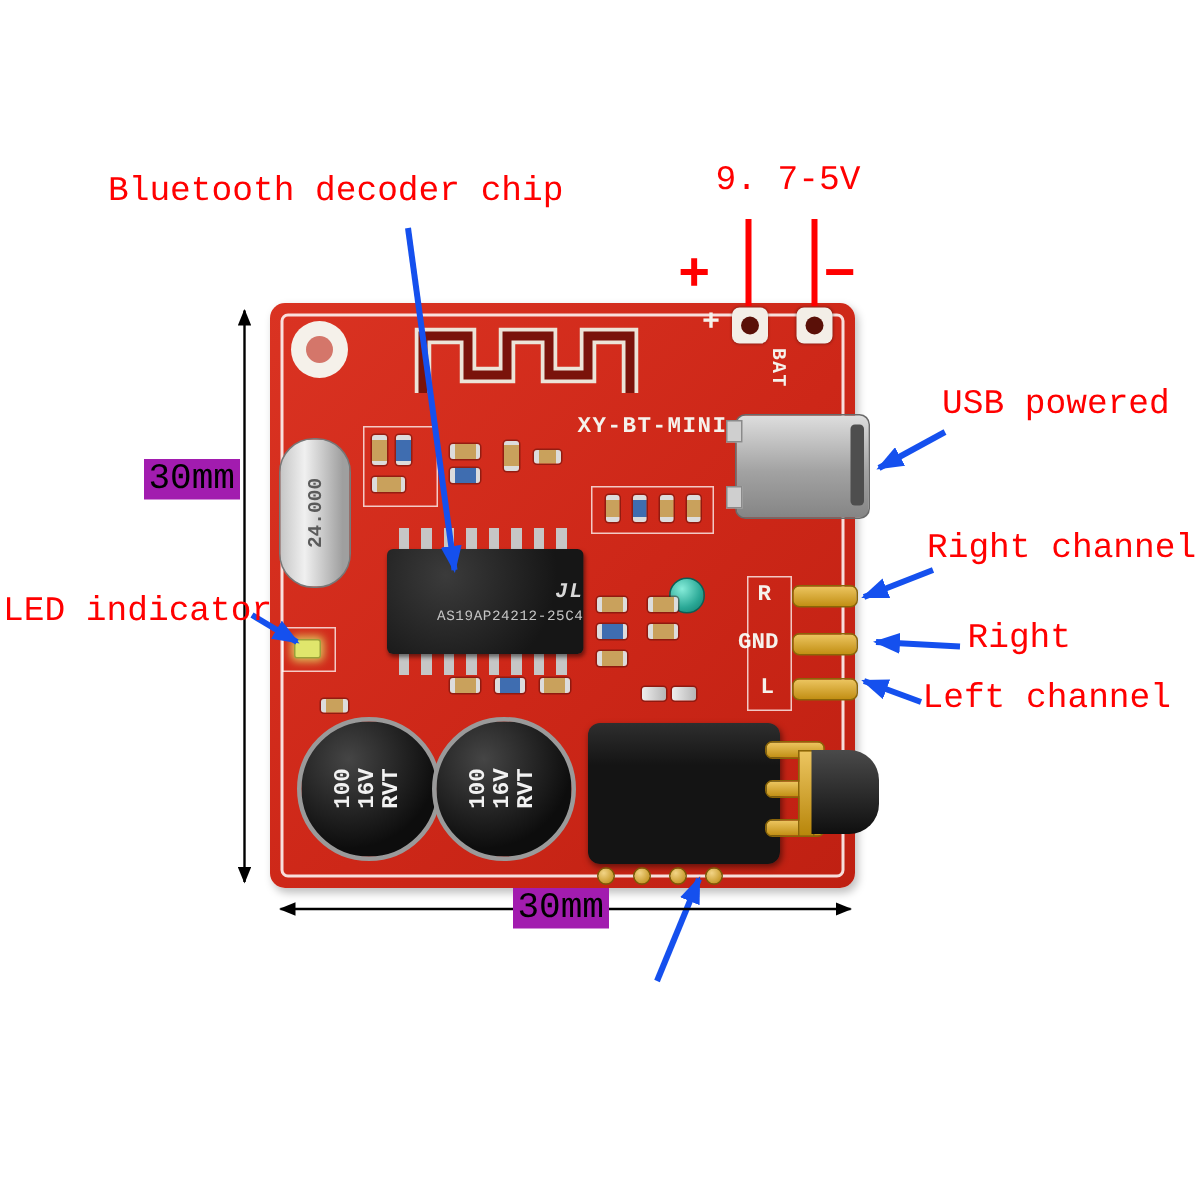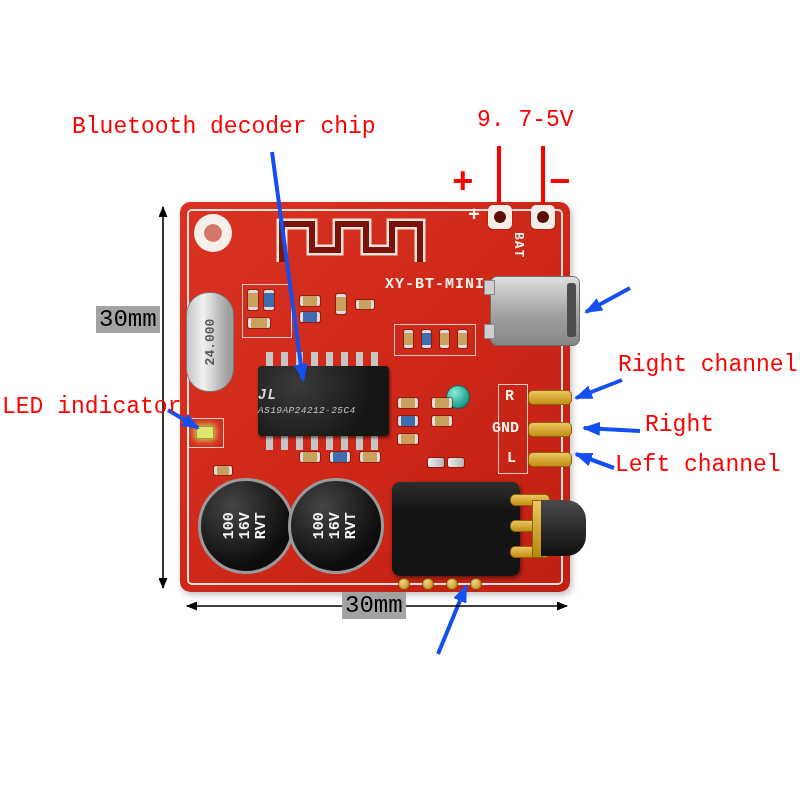--- a/index.html
+++ b/index.html
@@ -1,21 +1,21 @@
 <!DOCTYPE html>
 <html><head>
 <meta charset="utf-8">
 <style>
   html,body{margin:0;padding:0;background:#ffffff;}
   #scene{position:relative;width:800px;height:800px;background:#ffffff;overflow:hidden;
          font-family:"Liberation Mono","DejaVu Sans Mono",monospace;}
   .red-label{position:absolute;color:#ff0000;font-size:23px;white-space:nowrap;z-index:6;}
   .big-red{font-size:28px;}
   .sign{position:absolute;color:#ff0000;font-size:36px;font-weight:bold;z-index:6;}
-  .dim-label{position:absolute;color:#000;font-size:24px;background:#a3a3a3;padding:0 3px;z-index:6;white-space:nowrap;}
+  .dim-label{position:absolute;color:#000;font-size:24px;background:#a21caf;padding:0 3px;z-index:6;white-space:nowrap;}
   #pcb{position:absolute;left:180px;top:202px;width:390px;height:390px;
        background:linear-gradient(135deg,#da3322 0%,#cd2718 55%,#bf2012 100%);
        border-radius:10px;z-index:1;box-shadow:2px 3px 6px rgba(0,0,0,.25);}
   .silk-border{position:absolute;left:7px;top:7px;right:7px;bottom:7px;
        border:2px solid rgba(255,255,255,.85);border-radius:5px;}
   .silk{position:absolute;border:1px solid rgba(255,255,255,.75);}
   .white-pad{position:absolute;background:#f3eee7;border-radius:5px;box-shadow:0 0 2px rgba(0,0,0,.4);}
   .hole{position:absolute;background:#5a1008;border-radius:50%;}
   .gold{position:absolute;background:linear-gradient(180deg,#ecc560,#c28f14);border:1px solid #8a6508;border-radius:5px;}
   .gold-dot{position:absolute;width:10px;height:10px;border-radius:50%;
@@ -32,26 +32,26 @@
        border:1px solid #6a6a6a;border-radius:7px;}
   #usb-opening{position:absolute;right:3px;top:6px;width:9px;height:54px;background:#4e4e4e;border-radius:3px;}
   .usb-tab{position:absolute;width:9px;height:13px;background:#cfcfcf;border:1px solid #8a8a8a;}
   #crystal{position:absolute;left:6px;top:90px;width:46px;height:98px;border-radius:23px;
        background:linear-gradient(90deg,#c6c6c6,#f0f0f0 35%,#9f9f9f 90%);
        border:1px solid #777;}
   #crystal-text{position:absolute;inset:0;display:flex;align-items:center;justify-content:center;
        transform:rotate(-90deg);color:#5a5a5a;font-size:13px;font-weight:bold;}
   #chip-body{position:absolute;left:78px;top:164px;width:131px;height:70px;background:
        radial-gradient(circle at 30% 25%,#3b3b3b,#161616 70%);
-       border-radius:4px;display:flex;flex-direction:column;align-items:flex-start;justify-content:center;gap:2px;
+       border-radius:4px;display:flex;flex-direction:column;align-items:flex-end;justify-content:center;gap:2px;
        box-shadow:1px 2px 3px rgba(0,0,0,.5);}
   .pin-row{position:absolute;width:116px;height:14px;
        background:repeating-linear-gradient(90deg,#c6c6c6 0 7px,rgba(0,0,0,0) 7px 15px);}
   #chip-logo{color:#d8d8d8;font-size:14px;font-weight:bold;font-style:italic;letter-spacing:1px;}
-  #chip-part{color:#c4c4c4;font-size:9.5px;letter-spacing:.4px;font-style:italic;}
+  #chip-part{color:#c4c4c4;font-size:9.5px;letter-spacing:.4px;}
   #teal-comp{position:absolute;left:266px;top:183px;width:22px;height:22px;border-radius:50%;
        background:radial-gradient(circle at 35% 30%,#86ecd9,#2aa896 60%,#137a6c);border:1px solid #0c5f55;}
   #led{position:absolute;left:16px;top:224px;width:16px;height:11px;background:#e0e66c;
        border:1px solid #9aa03a;border-radius:2px;box-shadow:0 0 6px 2px rgba(224,230,108,.8);}
   .cap{position:absolute;width:90px;height:90px;border-radius:50%;
        background:radial-gradient(circle at 35% 28%,#454545,#0d0d0d 68%);
        border:3px solid #9a9a9a;display:flex;align-items:center;justify-content:center;}
   .cap-text{transform:rotate(-90deg);color:#f2f2f2;font-size:15px;font-weight:bold;
        line-height:1.05;text-align:center;}
   #jack-body{position:absolute;left:212px;top:280px;width:128px;height:94px;background:
@@ -68,20 +68,21 @@
 </style>
 </head>
 <body>
 
 <div id="scene">
 
   <div class="red-label" style="left:72px;top:114px;">Bluetooth decoder chip</div>
   <div class="red-label" style="left:477px;top:107px;">9. 7-5V</div>
   <div class="sign" style="left:452px;top:163px;">+</div>
   <div class="sign" style="left:549px;top:163px;">−</div>
+  <div class="red-label" style="left:628px;top:256px;">USB powered</div>
   <div class="red-label" style="left:618px;top:352px;">Right channel</div>
   <div class="red-label" style="left:645px;top:412px;">Right</div>
   <div class="red-label" style="left:2px;top:394px;">LED indicator</div>
   <div class="red-label" style="left:615px;top:452px;">Left channel</div>
 
   <div class="dim-label" style="left:96px;top:306px;">30mm</div>
   <div class="dim-label" style="left:342px;top:592px;">30mm</div>
 
   <div id="pcb">
     <div class="silk-border"></div>

